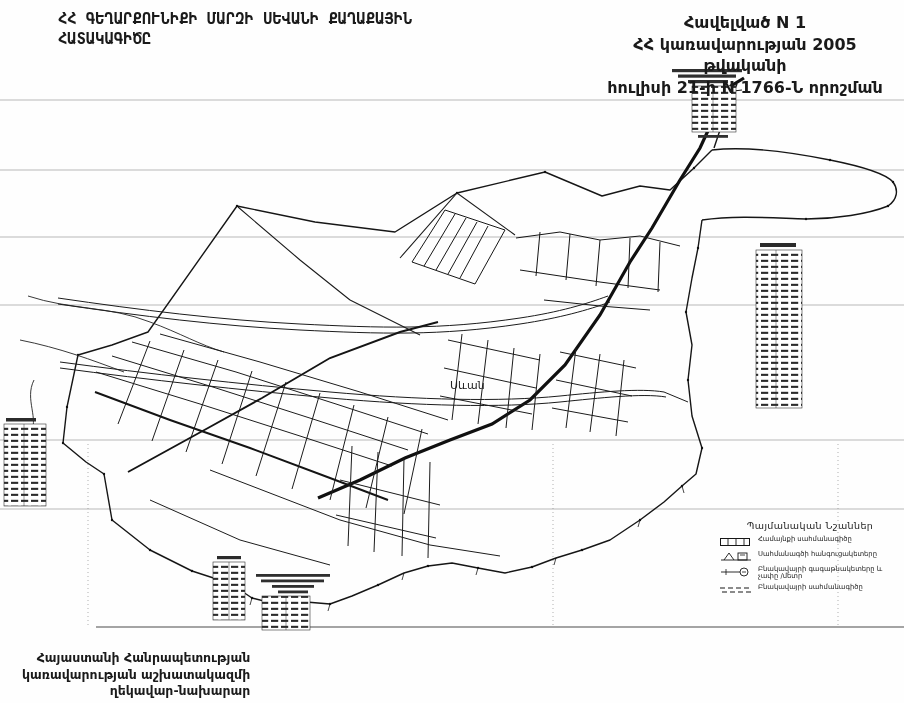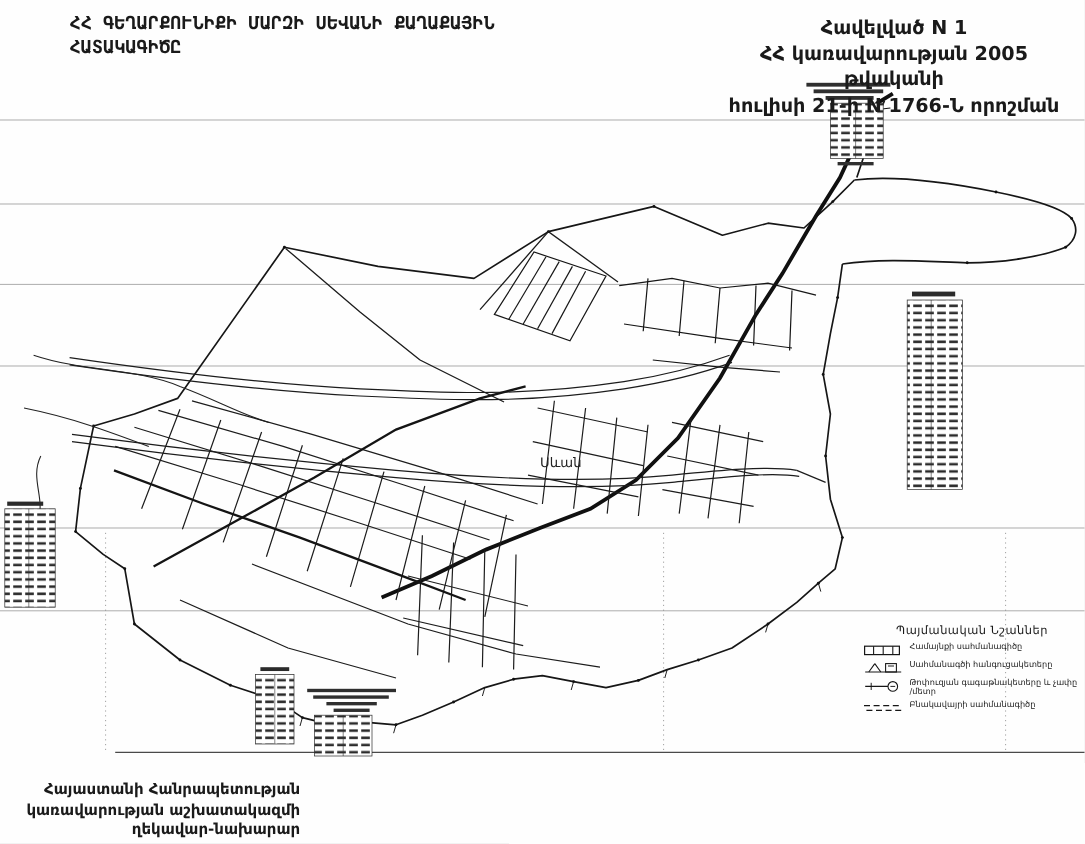--- a/index.html
+++ b/index.html
@@ -240,21 +240,21 @@
 
     <div class="lg-item">
       <span class="lg-sym">
         <svg width="32" height="12" viewBox="0 0 32 12">
           <line x1="1" y1="6" x2="20" y2="6" stroke="#161616" stroke-width="0.9"></line>
           <circle cx="24" cy="6" r="4" fill="none" stroke="#161616" stroke-width="0.9"></circle>
           <line x1="22" y1="6" x2="26" y2="6" stroke="#161616" stroke-width="0.8"></line>
           <line x1="6" y1="3" x2="6" y2="9" stroke="#161616" stroke-width="0.8"></line>
         </svg>
       </span>
-      <span class="lg-label">Թոփուզյան գագաթնակետերը և չափը /մետր</span>
+      <span class="lg-label">Բնակավայրի գագաթնակետերը և չափը /մետր</span>
     </div>
 
     <div class="lg-item">
       <span class="lg-sym">
         <svg width="32" height="12" viewBox="0 0 32 12">
           <line x1="0" y1="4" x2="31" y2="4" stroke="#161616" stroke-width="1.1" stroke-dasharray="5,3"></line>
           <line x1="2" y1="8" x2="31" y2="8" stroke="#161616" stroke-width="1.1" stroke-dasharray="5,3"></line>
         </svg>
       </span>
       <span class="lg-label">Բնակավայրի սահմանագիծը</span>

